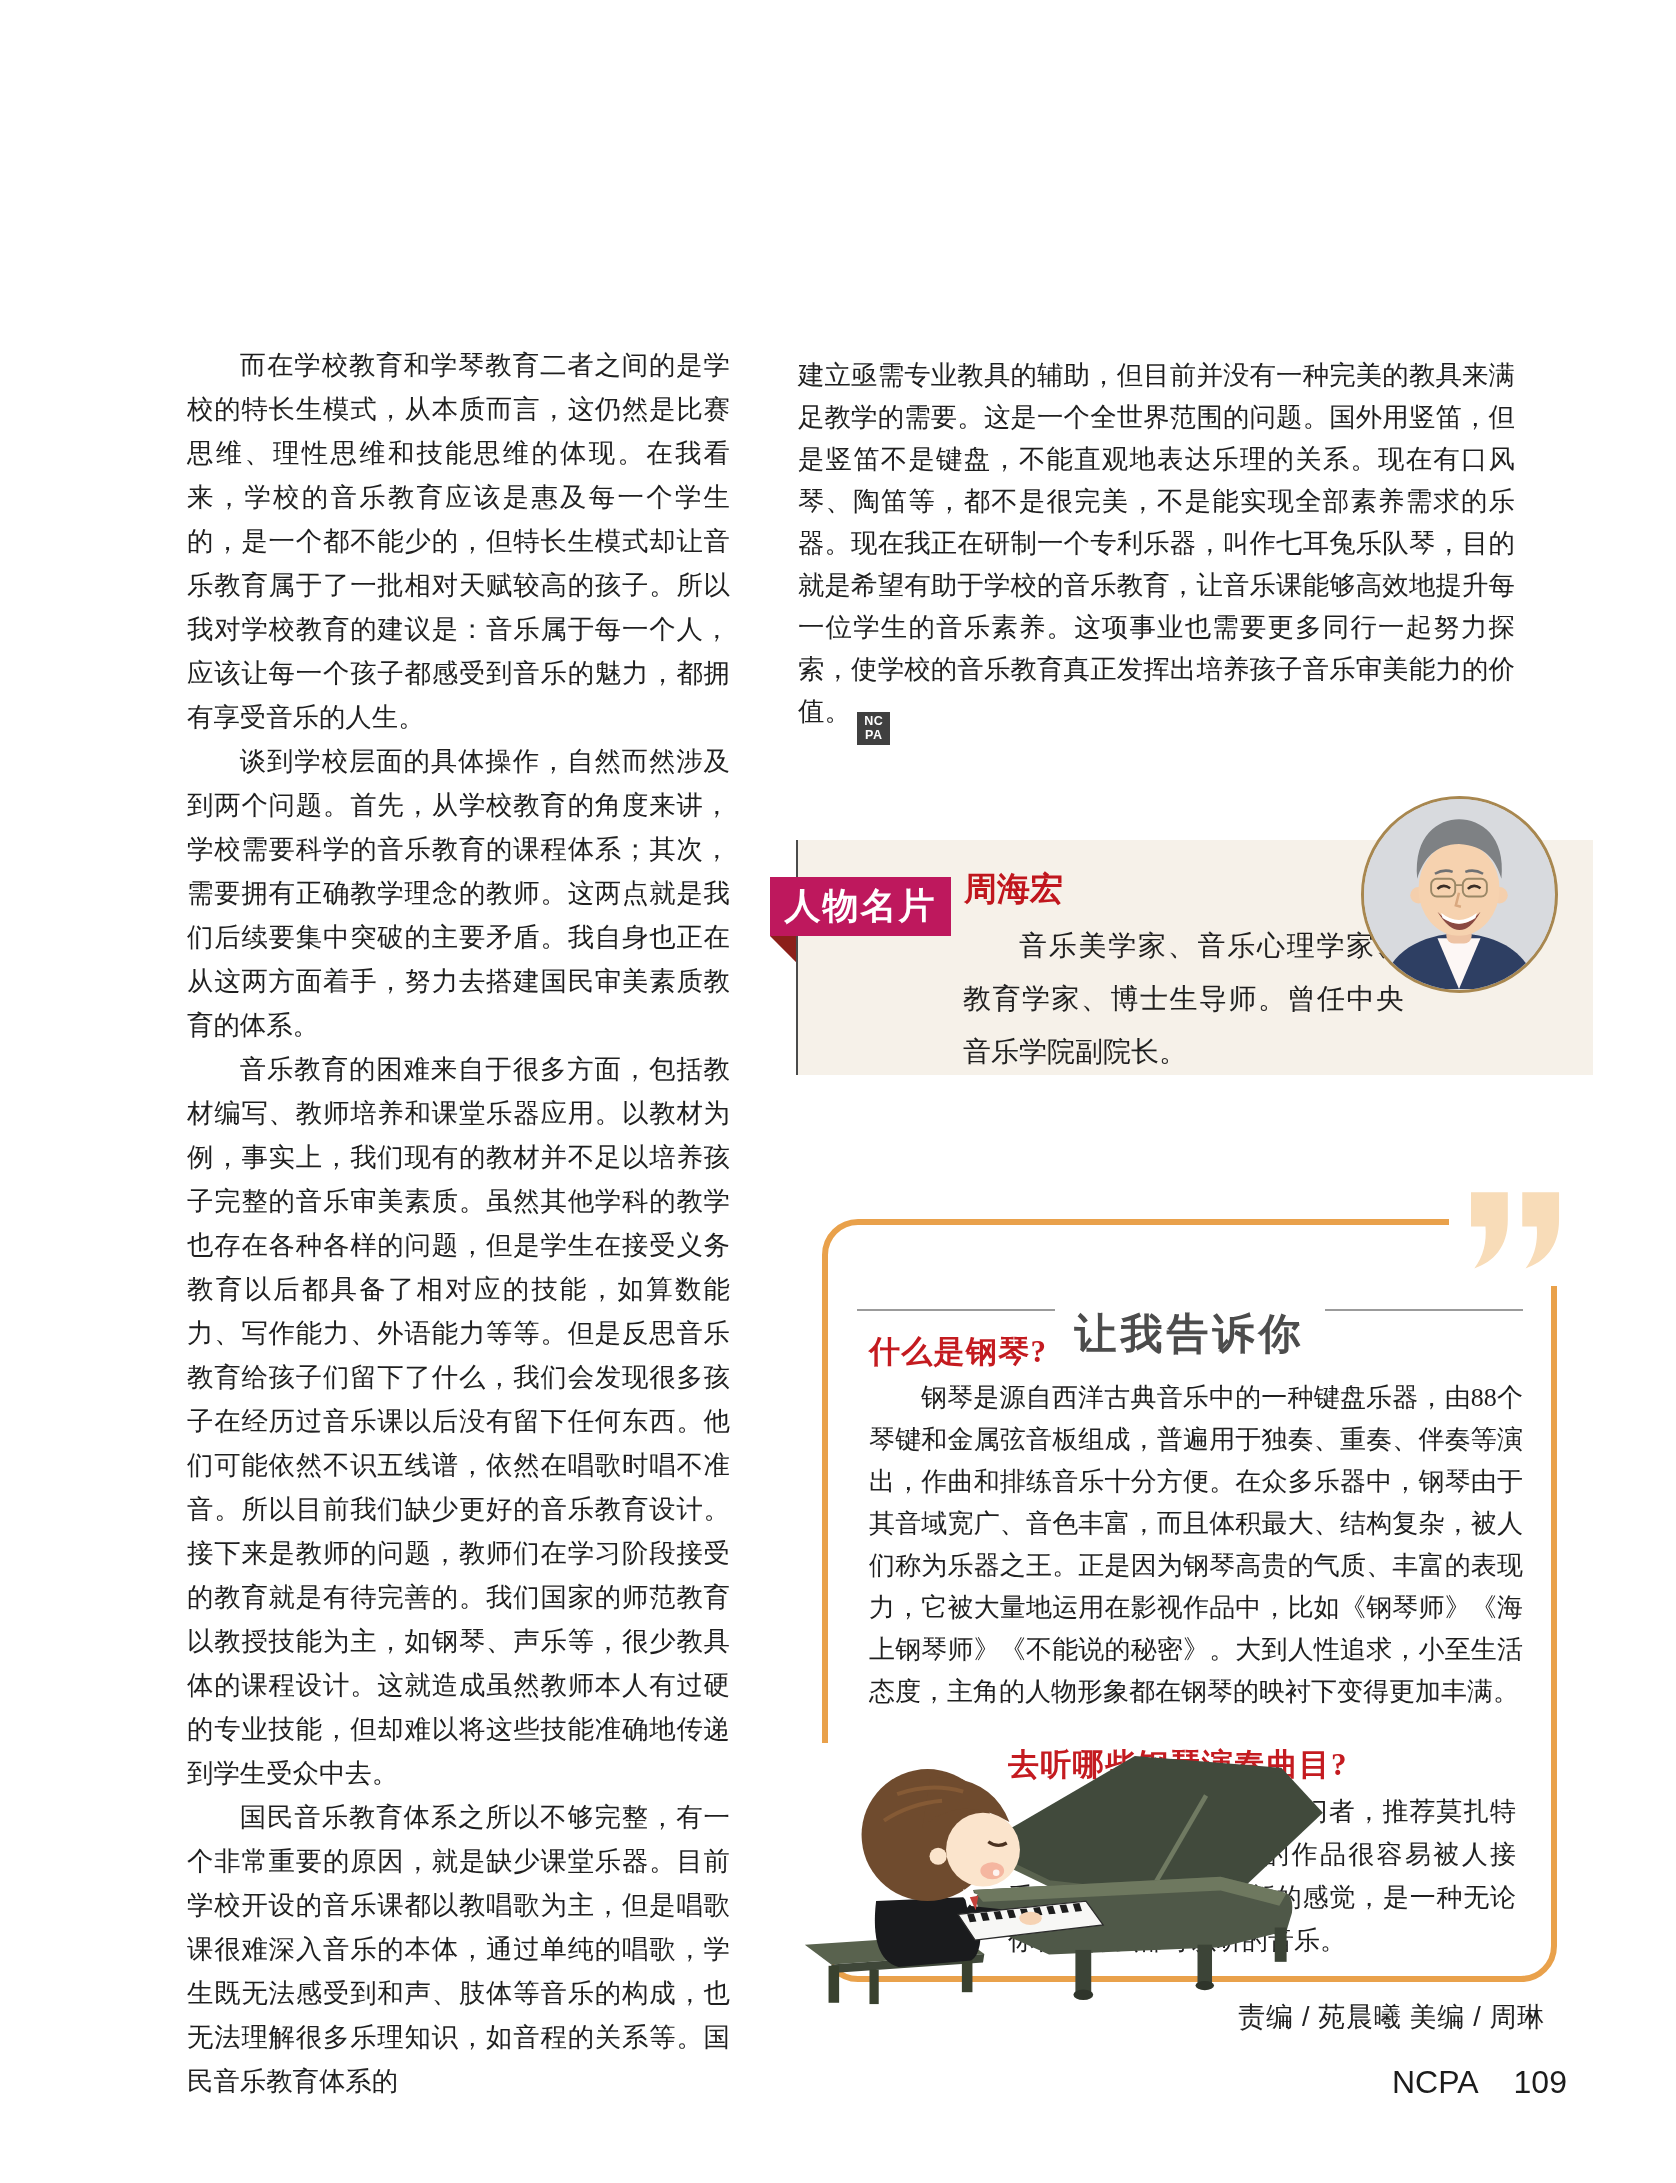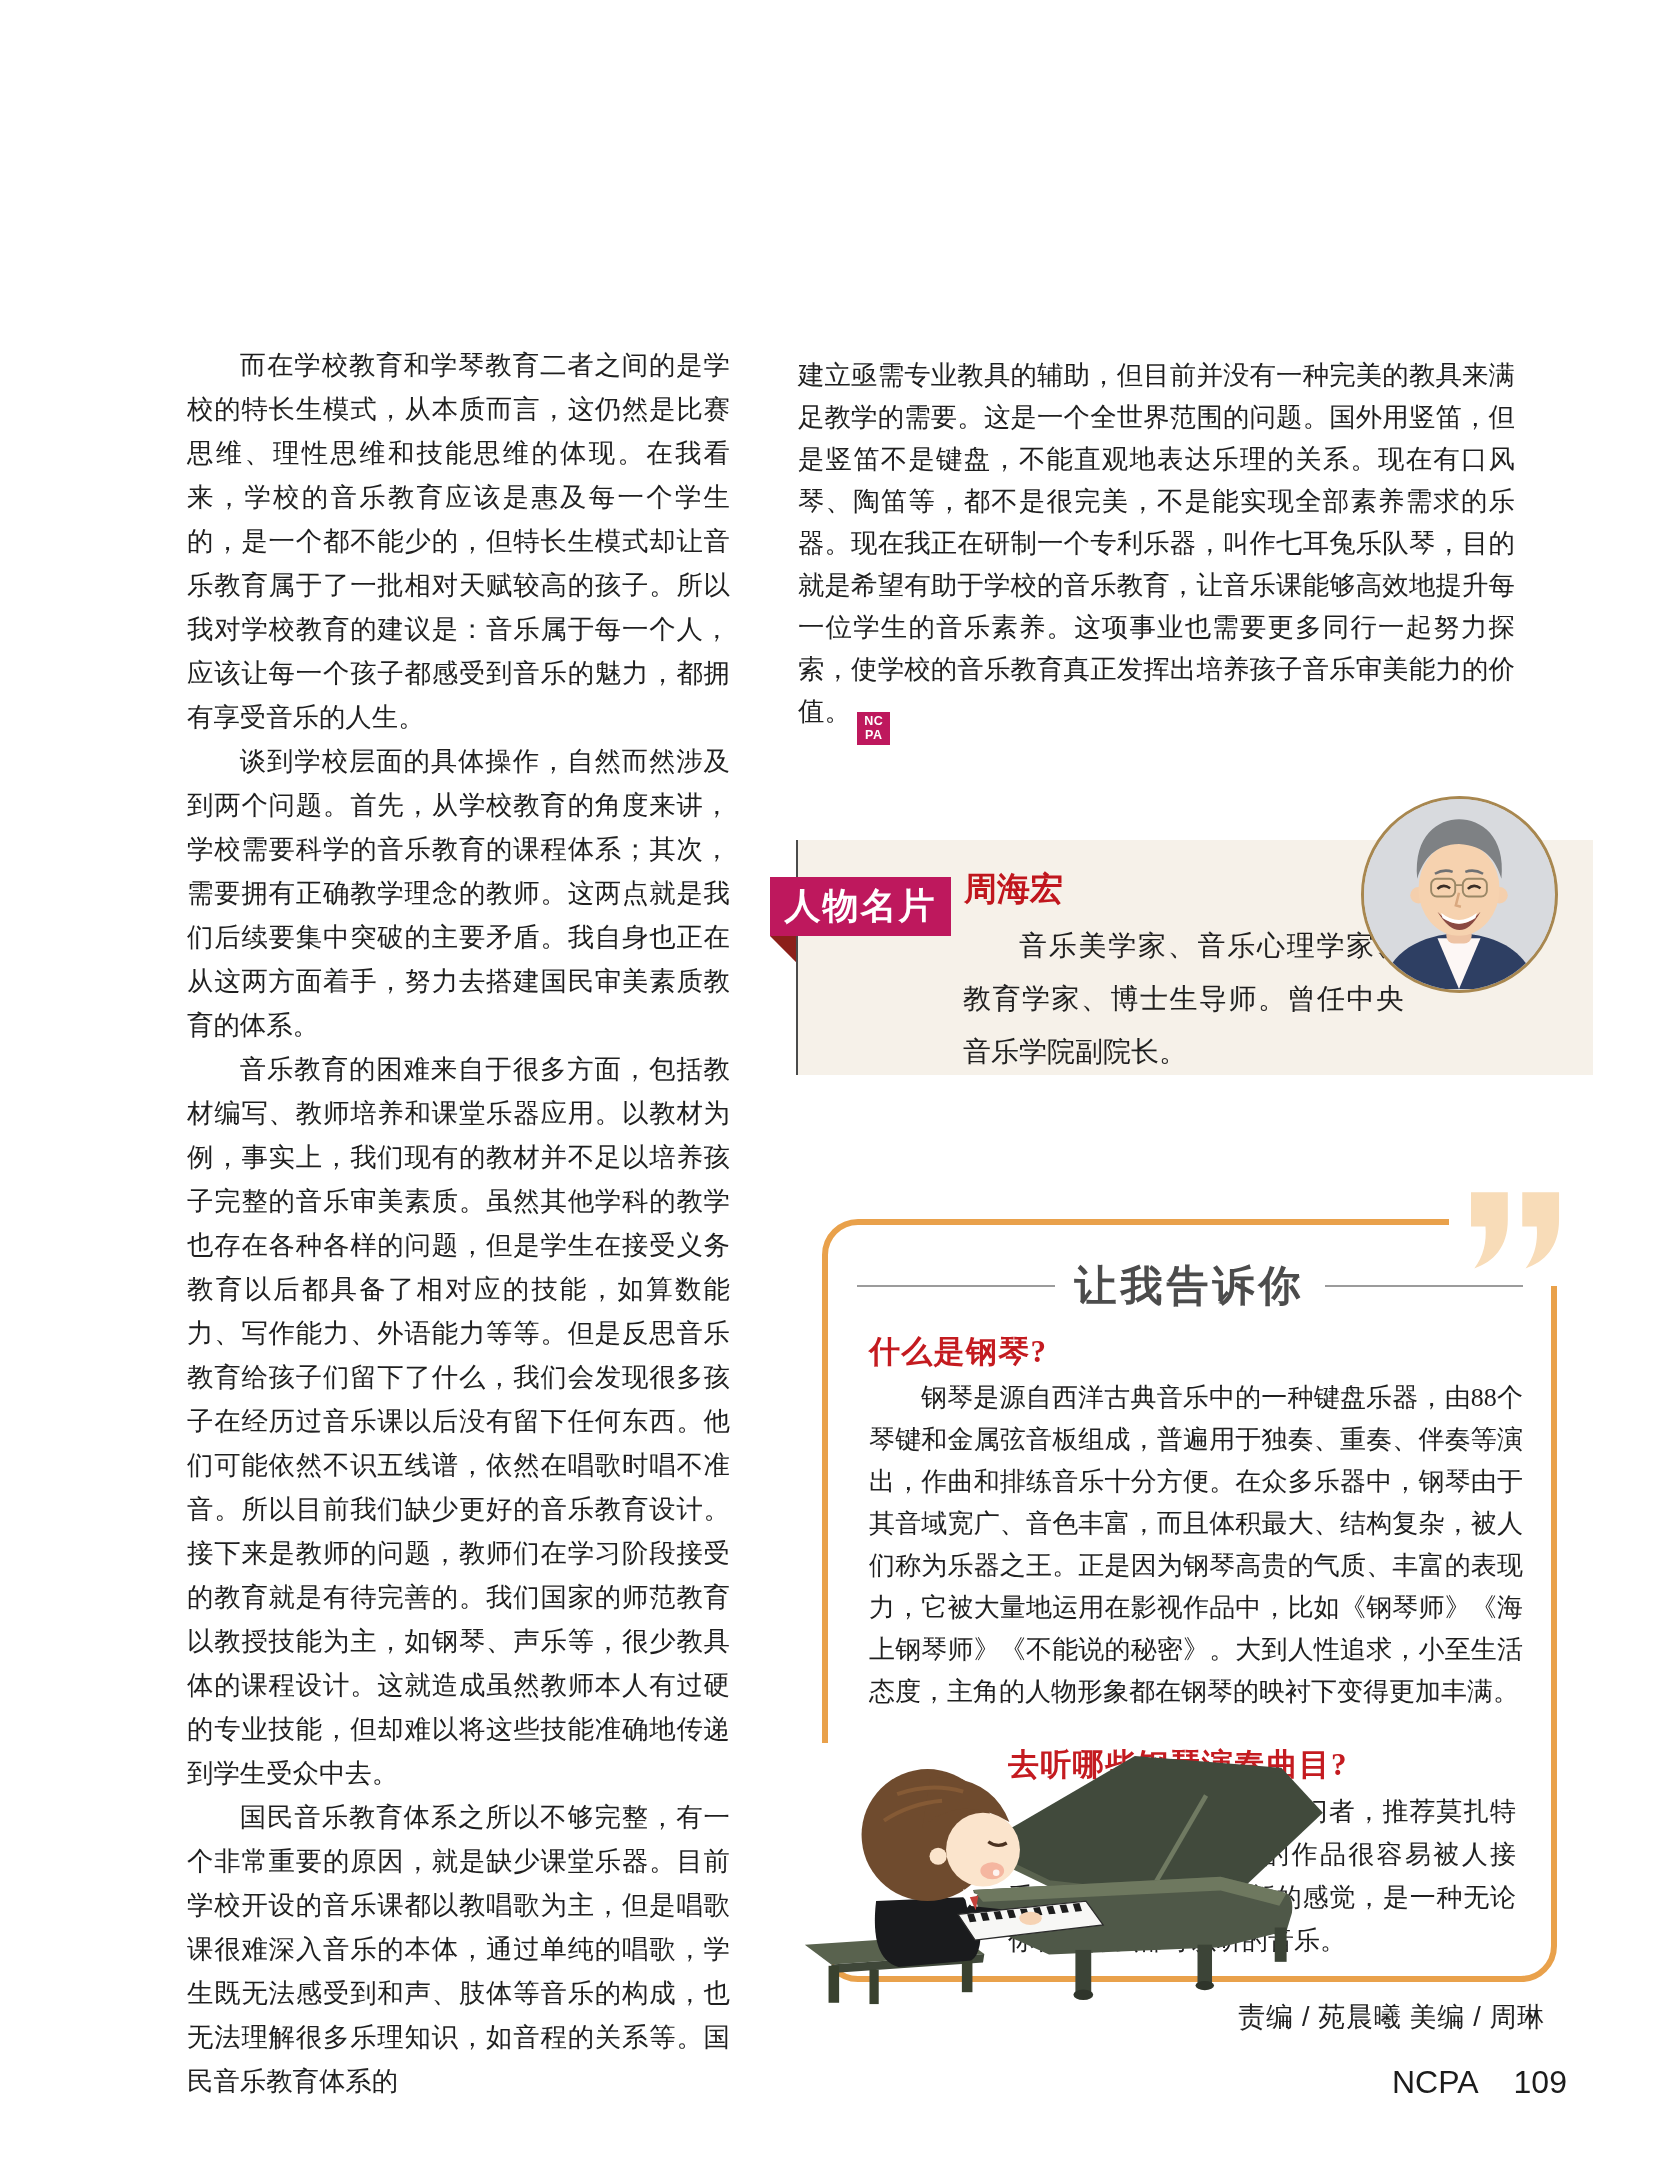--- a/index.html
+++ b/index.html
@@ -6,21 +6,21 @@
   .page{position:relative;width:1676px;height:2183px;background:#ffffff;overflow:hidden;
         font-family:"Liberation Sans","DejaVu Sans",sans-serif;color:#1f1f1f;}
   .abs{position:absolute;}
 
   
   .col-left{left:187px;top:343px;width:543px;font-size:26.4px;line-height:44px;}
   .col-left p{margin:0;text-indent:2em;text-align:justify;}
   .col-right{left:786px;top:342px;width:741px;font-size:26.4px;line-height:42px;text-align:justify;}
   .col-right p{margin:12px;}
   .seal{display:inline-flex;flex-direction:column;align-items:center;justify-content:center;
-        width:33px;height:33px;background:#be185d;color:#ffffff;font-size:12.5px;line-height:14px;
+        width:33px;height:33px;background:#404040;color:#ffffff;font-size:12.5px;line-height:14px;
         font-weight:bold;vertical-align:-5.3px;margin-left:6.6px;letter-spacing:0.7px;}
 
   
   .card-line{left:796px;top:840px;width:2px;height:235px;background:#4b4b4b;}
   .card-bg{left:798px;top:840px;width:795px;height:235px;background:#f6f1e9;}
   .ribbon{left:770px;top:877px;width:181px;height:59px;background:#be185d;color:#ffffff;
           display:flex;align-items:center;justify-content:center;font-size:36px;font-weight:bold;letter-spacing:2px;}
   .ribbon-fold{left:770px;top:936px;width:26.4px;height:26.4px;background:#8c1f1a;
                clip-path:polygon(0 0,100% 0,100% 100%);}
   .card-name{left:964px;top:867px;font-size:33px;font-weight:bold;color:#c0161d;
@@ -31,21 +31,21 @@
           border:3.3px solid #a8874f;overflow:hidden;background:#d9dbde;box-sizing:border-box;}
 
   
   .qbox{left:822px;top:1219px;width:735px;height:763px;border:6px solid #e9a14b;
         border-radius:36px;box-sizing:border-box;}
   .qbox-patch-top{left:1449px;top:1213px;width:116px;height:73px;background:#ffffff;}
   .qbox-patch-left{left:817px;top:1743px;width:14.5px;height:228px;background:#ffffff;}
   .quote-glyph{left:1471px;top:1192px;width:92px;height:78px;}
   .qtitle-row{left:828px;top:1258px;width:723px;display:flex;align-items:center;justify-content:center;gap:20px;}
   .qtitle-row .rule{flex:0 0 198px;height:2px;background:#9b9b9b;}
-  .qtitle{font-size:42px;font-weight:800;color:#4c4c4c;letter-spacing:4px;white-space:nowrap;}
+  .qtitle{font-size:42px;font-weight:800;color:#4c4c4c;letter-spacing:4px;white-space:nowrap;margin-top:48px;}
   .sec-heading{font-size:31px;font-weight:bold;color:#c41b20;
                font-family:"Liberation Serif","DejaVu Serif",serif;letter-spacing:1.3px;}
   .sec1-heading{left:869px;top:1331px;}
   .sec1-body{left:869px;top:1377px;width:654px;font-size:26px;line-height:42px;
              font-family:"Liberation Serif","DejaVu Serif",serif;text-indent:2em;text-align:justify;}
   .sec2-heading{left:1008px;top:1744px;}
   .sec2-body{left:1008px;top:1790px;width:508px;font-size:26px;line-height:43px;
              font-family:"Liberation Serif","DejaVu Serif",serif;text-indent:2em;text-align:justify;}
   .piano-illo{left:765px;top:1748px;width:568px;height:264px;}
 

